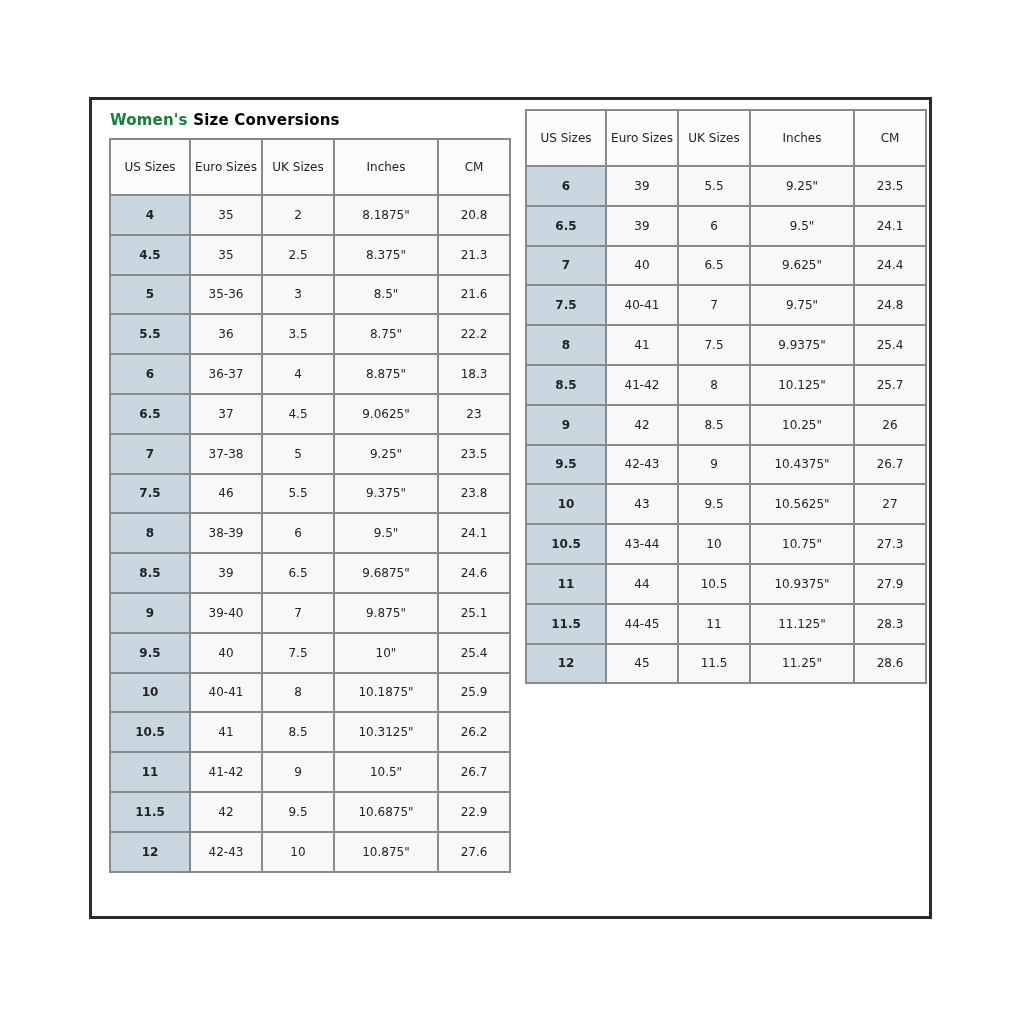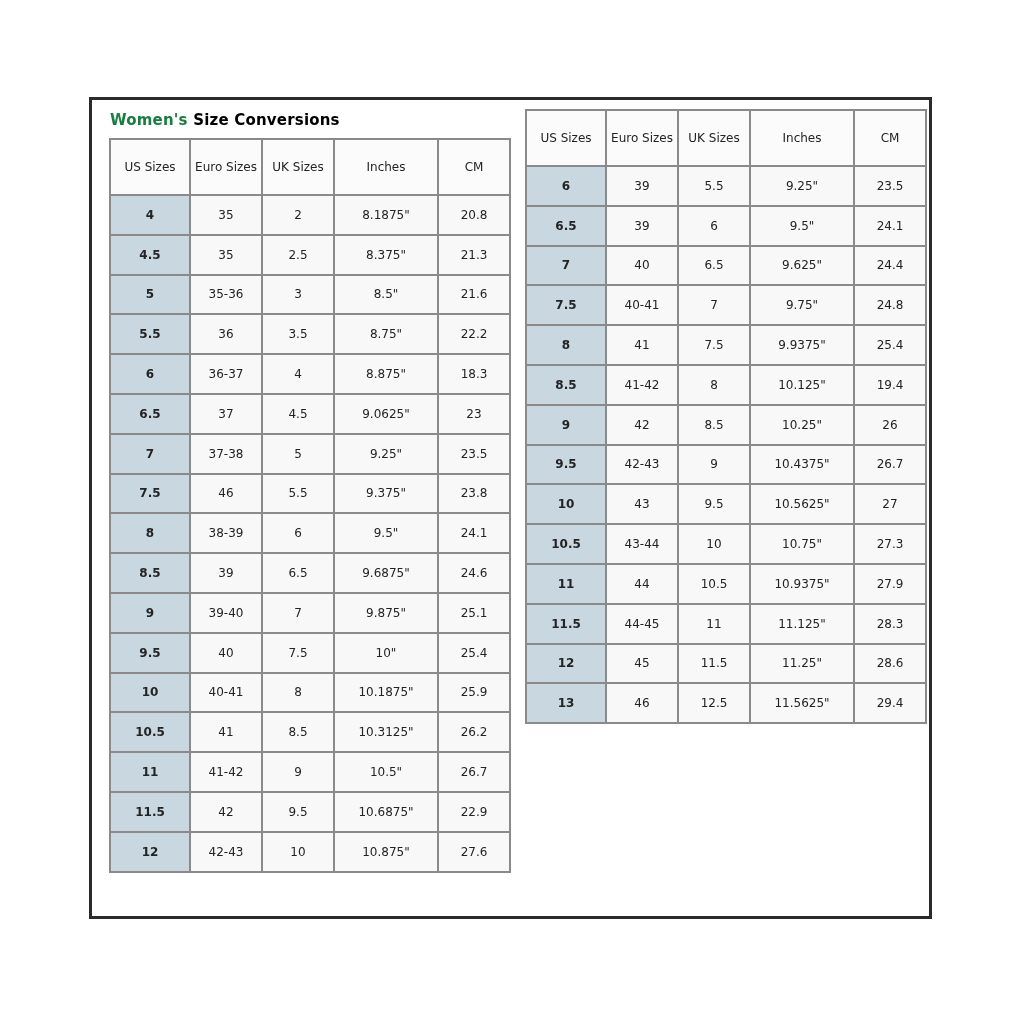--- a/index.html
+++ b/index.html
@@ -269,21 +269,21 @@
             <td>41</td>
             <td>7.5</td>
             <td>9.9375"</td>
             <td>25.4</td>
           </tr>
           <tr>
             <td class="us">8.5</td>
             <td>41-42</td>
             <td>8</td>
             <td>10.125"</td>
-            <td>19.4</td>
+            <td>25.7</td>
           </tr>
           <tr>
             <td class="us">9</td>
             <td>42</td>
             <td>8.5</td>
             <td>10.25"</td>
             <td>26</td>
           </tr>
           <tr>
             <td class="us">9.5</td>
@@ -320,24 +320,17 @@
             <td>11.125"</td>
             <td>28.3</td>
           </tr>
           <tr>
             <td class="us">12</td>
             <td>45</td>
             <td>11.5</td>
             <td>11.25"</td>
             <td>28.6</td>
           </tr>
-          <tr>
-            <td class="us">13</td>
-            <td>46</td>
-            <td>12.5</td>
-            <td>11.5625"</td>
-            <td>29.4</td>
-          </tr>
         </tbody>
     </table>
   </section>
 
 </div>
 
 </body></html>

